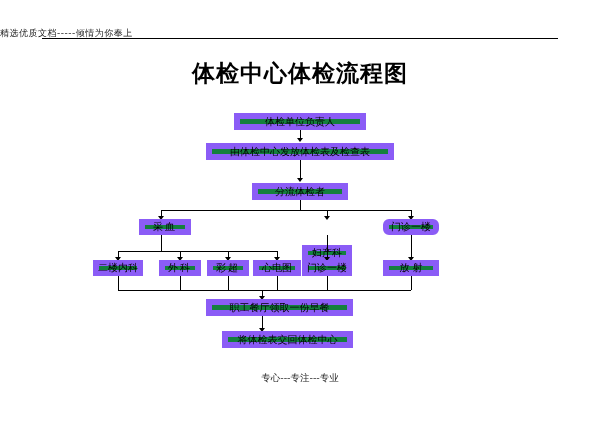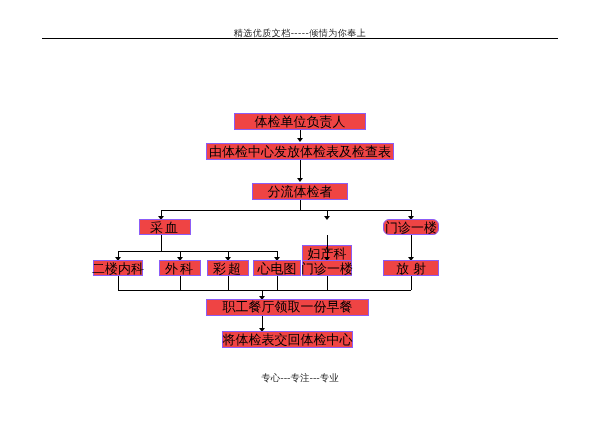--- a/index.html
+++ b/index.html
@@ -21,21 +21,20 @@
     height: 424px;
     background: #ffffff;
   }
 
   
   .header-wrap {
     position: absolute;
     top: 22px;
     left: 0;
     width: 600px;
-    text-align: center;
   }
   .header-text {
     font-size: 9px;
     color: #222222;
     letter-spacing: 0.5px;
     font-family: "DejaVu Sans", "Liberation Sans", sans-serif;
   }
   .header-rule {
     position: absolute;
     top: 38px;
@@ -66,26 +65,26 @@
     text-align: center;
     font-size: 9.5px;
     color: #222222;
     font-family: "DejaVu Sans", "Liberation Sans", sans-serif;
   }
 
   
   .node {
     position: absolute;
     box-sizing: border-box;
-    border: 1px solid #8b5cf6;
-    background: #ef4444;
+    border: 6px solid #8b5cf6;
+    background: #15803d;
     display: flex;
     align-items: center;
     justify-content: center;
-    font-size: 13px;
+    font-size: 10px;
     line-height: 1;
     color: #000000;
     font-family: "DejaVu Sans", "Liberation Sans", sans-serif;
     white-space: nowrap;
   }
   .node.sp {
     letter-spacing: 2px;
   }
 
   
@@ -108,20 +107,21 @@
 </head>
 <body>
 
 <div id="page">
 
   <div class="header-wrap">
     <span class="header-text">精选优质文档-----倾情为你奉上</span>
   </div>
   <div class="header-rule"></div>
 
+  <div class="title">体检中心体检流程图</div>
 
   <div class="node" style="left:234px; top:113px; width:132px; height:17px;">体检单位负责人</div>
 
   <div class="ln vline" style="left:300px; top:130px; height:10px;"></div>
   <div class="arrow" style="left:297px; top:138px;"></div>
 
   <div class="node" style="left:206px; top:143px; width:188px; height:17px;">由体检中心发放体检表及检查表</div>
 
   <div class="ln vline" style="left:300px; top:160px; height:20px;"></div>
   <div class="arrow" style="left:297px; top:178px;"></div>
@@ -171,21 +171,21 @@
   <div class="ln vline" style="left:118px; top:276px; height:14px;"></div>
   <div class="ln vline" style="left:180px; top:276px; height:14px;"></div>
   <div class="ln vline" style="left:228px; top:276px; height:14px;"></div>
   <div class="ln vline" style="left:277px; top:276px; height:14px;"></div>
   <div class="ln vline" style="left:327px; top:276px; height:14px;"></div>
   <div class="ln vline" style="left:411px; top:276px; height:14px;"></div>
   <div class="ln hline" style="left:118px; top:290px; width:293px;"></div>
   <div class="ln vline" style="left:262px; top:290px; height:8px;"></div>
   <div class="arrow" style="left:259px; top:296px;"></div>
 
-  <div class="node" style="left:206px; top:299px; width:163px; height:17px;font-family:Liberation Mono, monospace;">职工餐厅领取一份早餐</div>
+  <div class="node" style="left:206px; top:299px; width:147px; height:17px;">职工餐厅领取一份早餐</div>
 
   <div class="ln vline" style="left:262px; top:316px; height:14px;"></div>
   <div class="arrow" style="left:259px; top:328px;"></div>
 
   <div class="node" style="left:222px; top:331px; width:131px; height:17px;">将体检表交回体检中心</div>
 
   <div class="footer">专心---专注---专业</div>
 
 </div>
 

